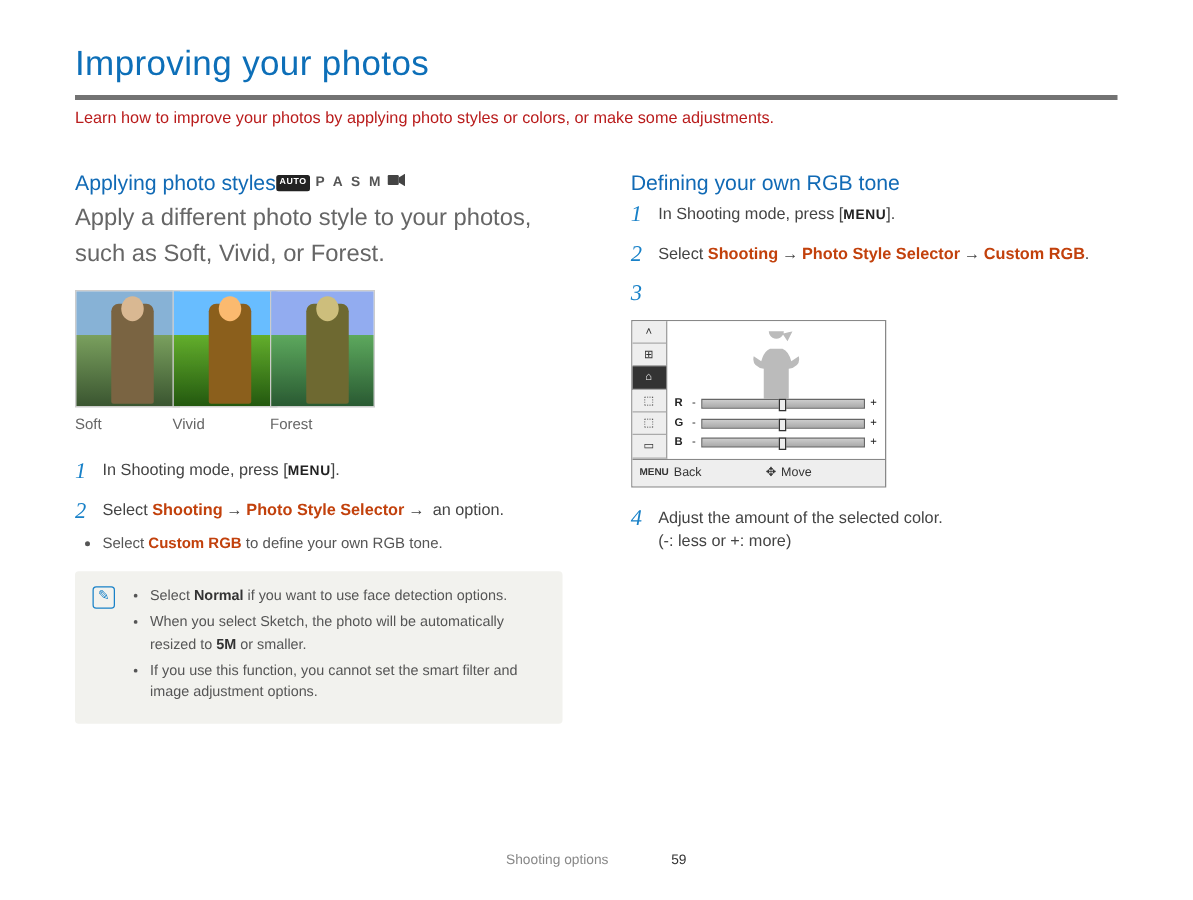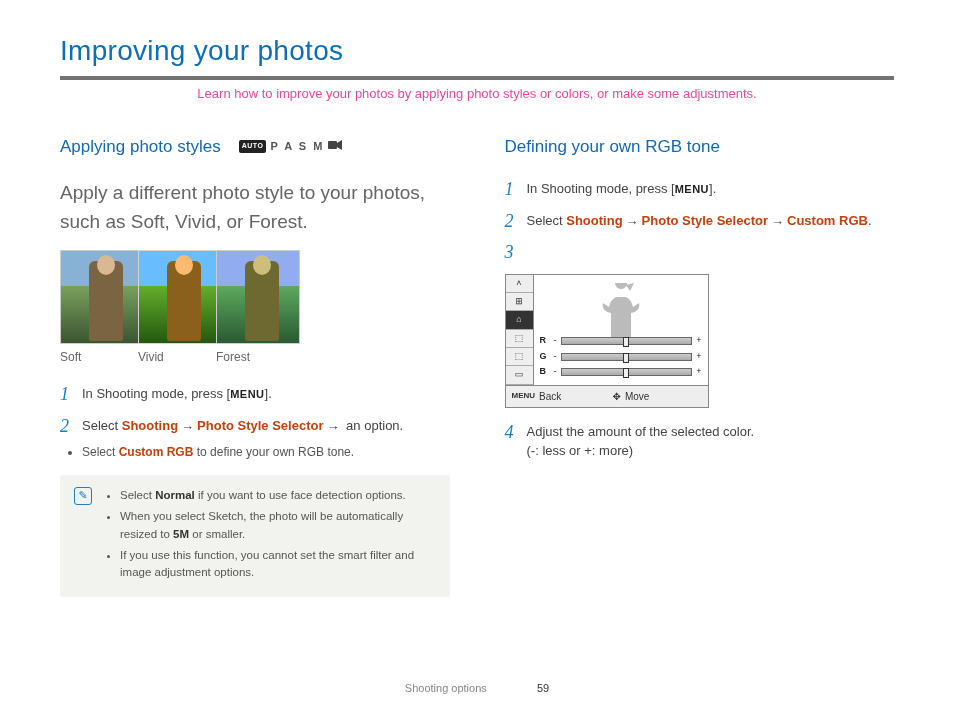--- a/index.html
+++ b/index.html
@@ -16,31 +16,31 @@
   }
   h1 {
     font-size: 28px;
     font-weight: 300;
     color: #0d6fb8;
     border-bottom: 4px solid #737373;
     padding-bottom: 4px;
     margin-bottom: 4px;
     letter-spacing: 0.3px;
   }
-  .intro { color: #ec4899; font-size: 13px; margin-bottom: 30px; text-align: center; }
+  .intro { color: #b91c1c; font-size: 13px; margin-bottom: 30px; }
   .cols { display: flex; gap: 55px; }
   .col { flex: 1; }
   h2 {
     font-size: 17px;
     font-weight: 400;
     color: #116ab5;
-    margin-bottom: 20px;
+    margin-bottom: 2px;
     display: flex;
     align-items: center;
-    gap: 18px;
+    gap: 0;
   }
   .mode-icons {
     display: inline-flex;
     align-items: center;
     gap: 4px;
     color: #555;
     font-size: 11px;
     font-weight: bold;
     letter-spacing: 2px;
   }

